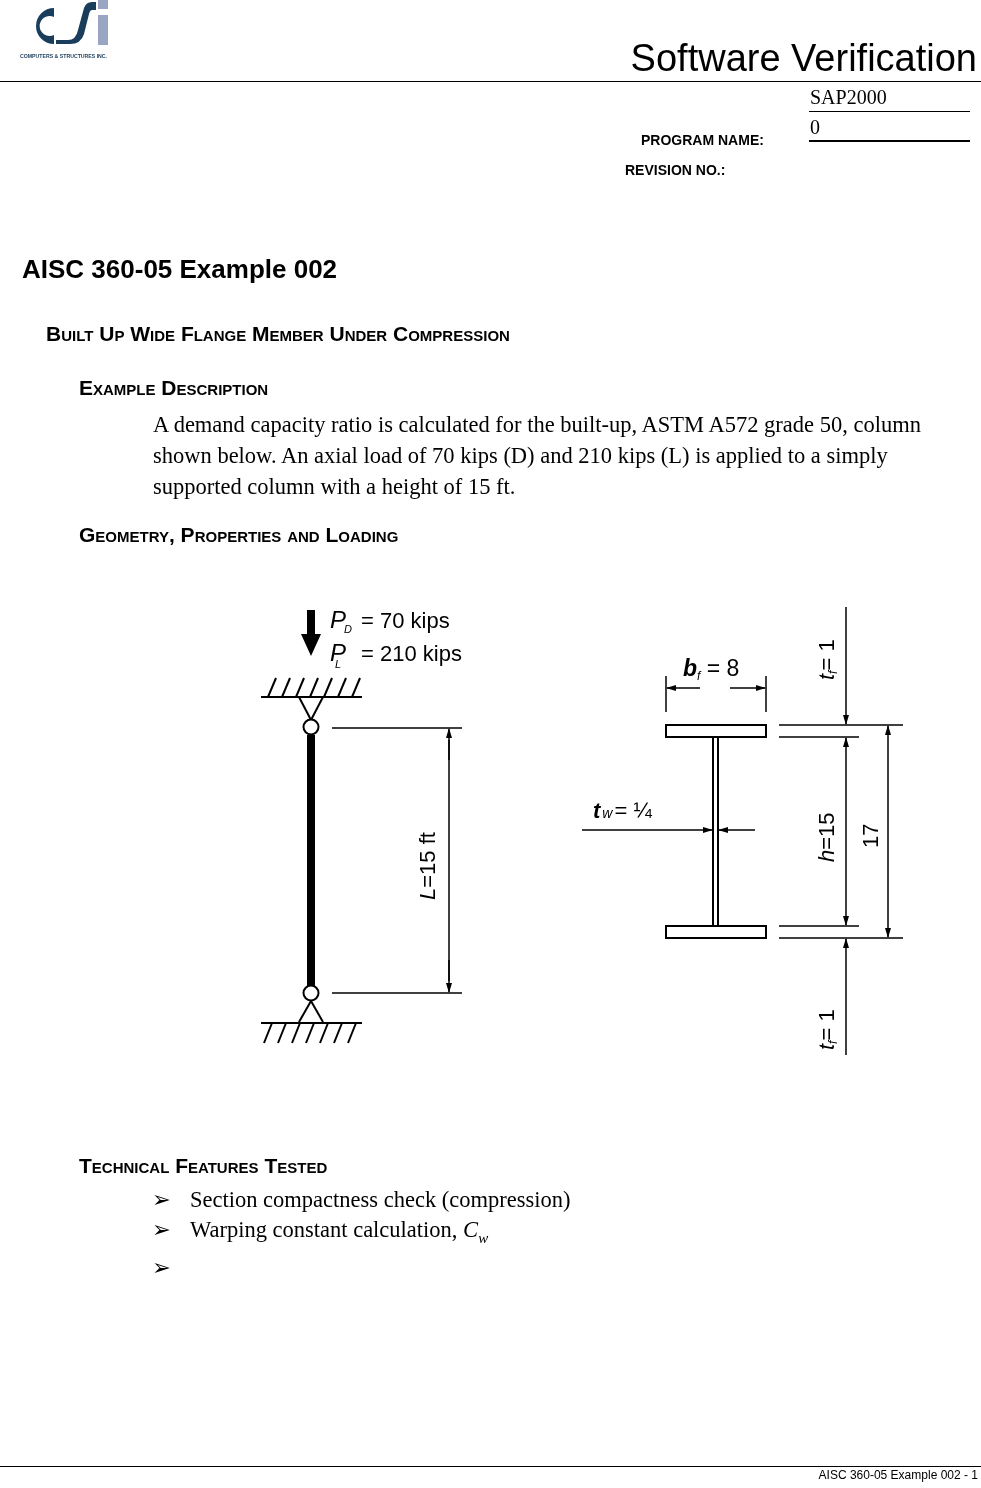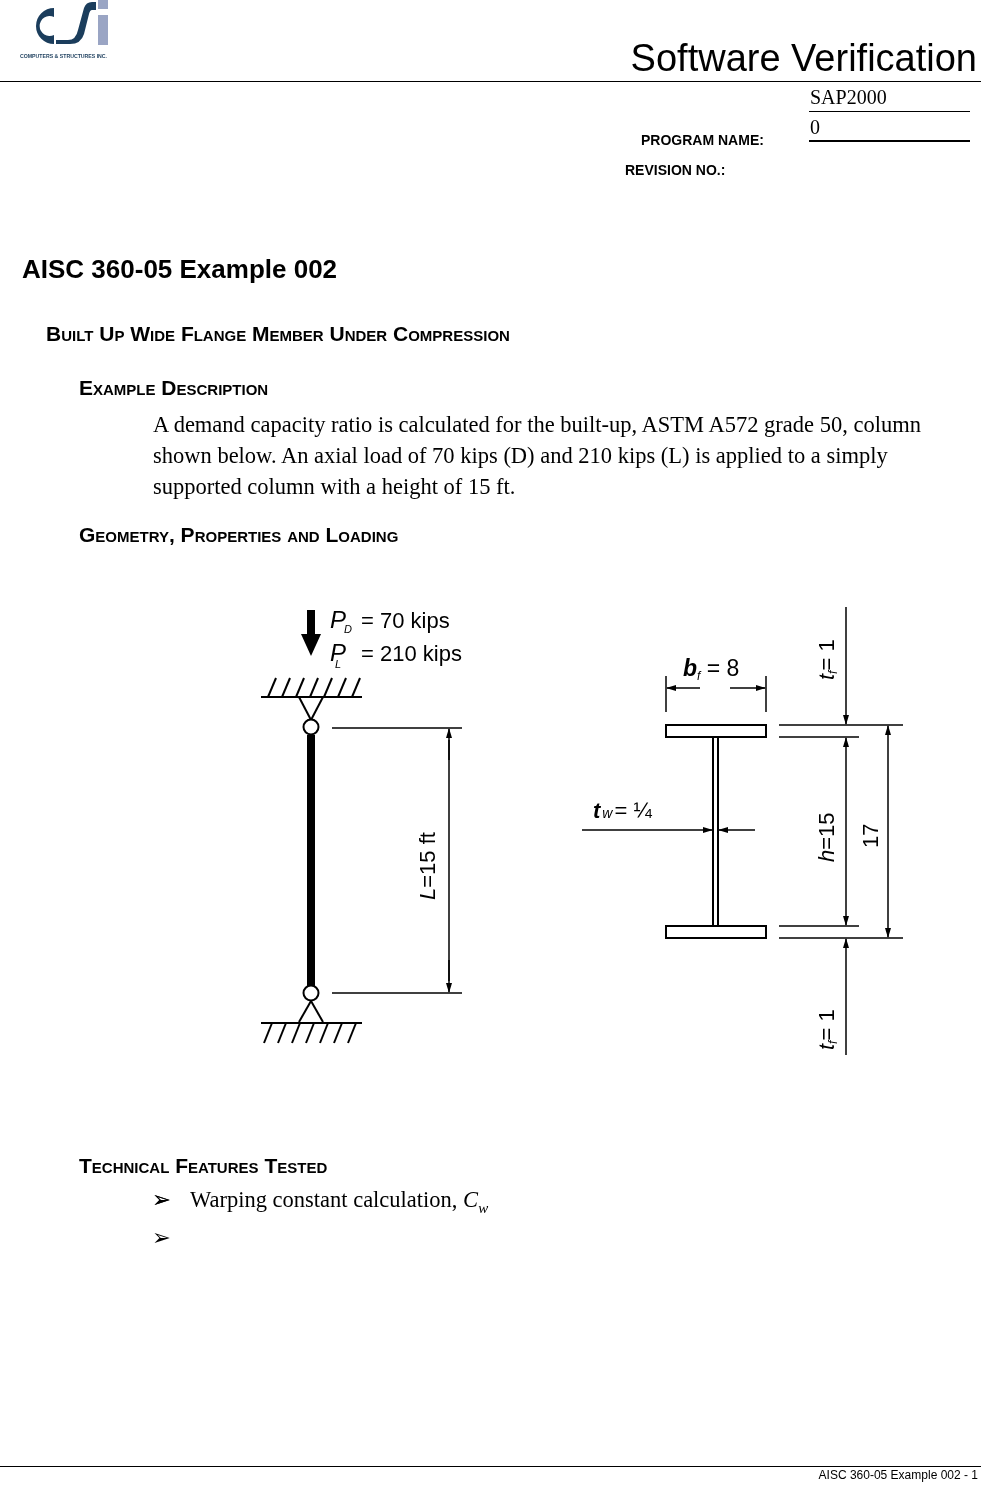--- a/index.html
+++ b/index.html
@@ -167,20 +167,21 @@
     <text transform="translate(834,862) rotate(-90)" font-size="22"><tspan font-style="italic">h</tspan><tspan>=15</tspan></text>
     <text transform="translate(878,848) rotate(-90)" font-size="22">17</text>
     <text transform="translate(834,1050) rotate(-90)" font-size="22"><tspan font-style="italic">t</tspan><tspan font-style="italic" font-size="12" dy="3">f</tspan><tspan dy="-3">= 1</tspan></text>
   </svg>
 </div>
 
 <div class="abs sans smallcaps section-h" style="top:1154px;">Technical Features Tested</div>
 <ul class="abs serif features">
   <li>
     <span class="bullet">➢</span>
+    <span>Section compactness check (compression)</span>
   </li>
   <li>
     <span class="bullet">➢</span>
     <span>Warping constant calculation, </span><i>C</i><sub style="font-style:italic;font-size:15px;">w</sub>
   </li>
   <li>
     <span class="bullet">➢</span>
   </li>
 </ul>
 

